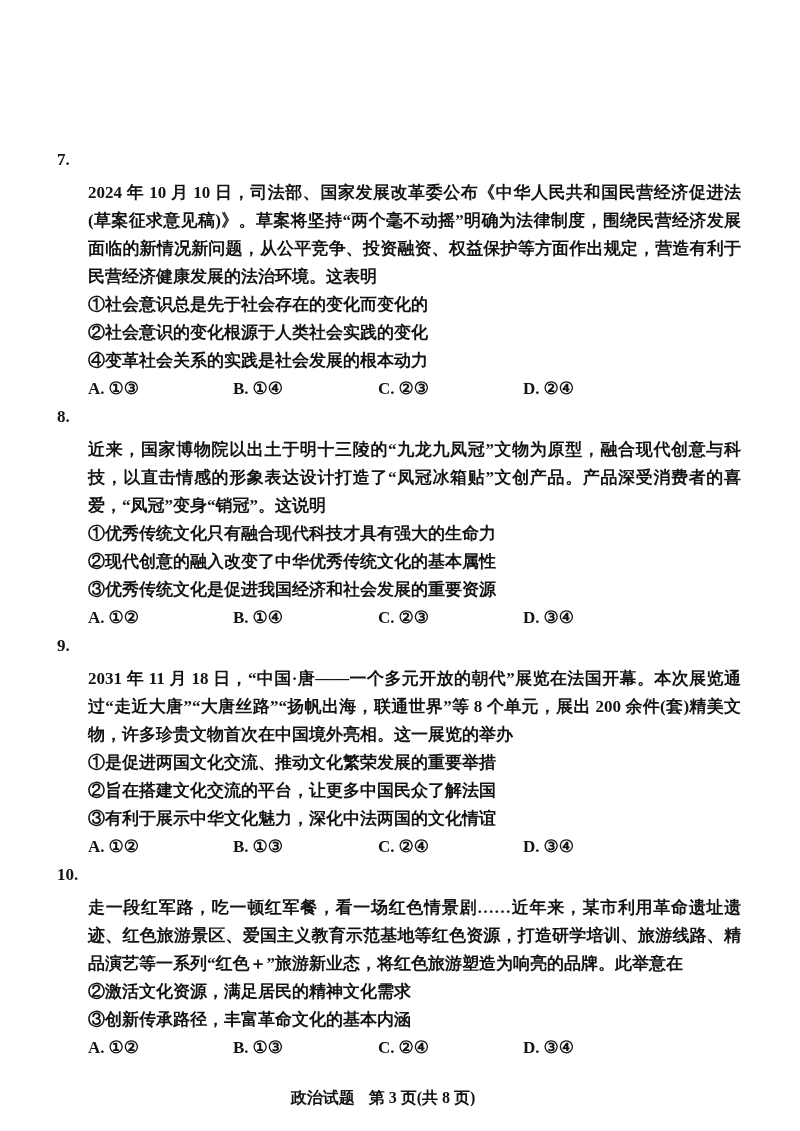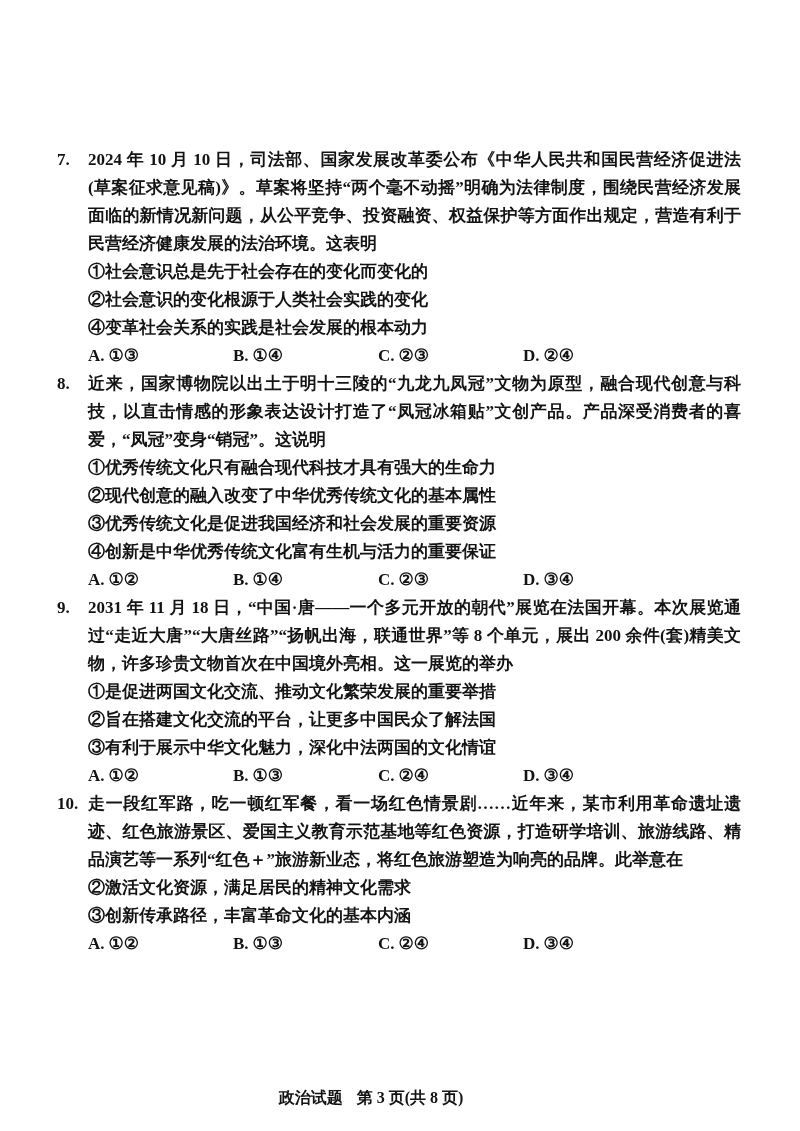--- a/index.html
+++ b/index.html
@@ -20,34 +20,34 @@
   .content {
     position: absolute;
     left: 57px;
     top: 146px;
     width: 684px;
     font-size: 17px;
     line-height: 28px;
   }
   .question { display: flex; align-items: flex-start; }
   .qnum { flex: 0 0 31px; font-weight: 700; }
-  .qbody { flex: 1 1 auto; min-width: 0; }
+  .qbody { flex: 1 1 auto; min-width: 0; margin-top: 33px; }
   .stem {
     text-align: justify;
     text-justify: inter-ideograph;
   }
   .opt { display: block; }
   .choices { display: flex; align-items: flex-end; }
   .choice { flex: 0 0 145px; white-space: nowrap; }
   .choice:last-child { flex: 1 1 auto; }
   .choice .val { margin-left: 4px; }
   .footer {
     position: absolute;
     top: 1088px;
-    left: 4px;
+    left: 16px;
     width: 734px;
     text-align: center;
     font-size: 16px;
     white-space: nowrap;
   }
   .footer .pageinfo { margin-left: 14px; }
 </style>
 </head>
 <body>
 
@@ -70,21 +70,20 @@
       </div>
     </div>
 
     <div class="question">
       <div class="qnum">8.</div>
       <div class="qbody">
         <div class="stem">近来，国家博物院以出土于明十三陵的“九龙九凤冠”文物为原型，融合现代创意与科技，以直击情感的形象表达设计打造了“凤冠冰箱贴”文创产品。产品深受消费者的喜爱，“凤冠”变身“销冠”。这说明</div>
         <span class="opt">①优秀传统文化只有融合现代科技才具有强大的生命力</span>
         <span class="opt">②现代创意的融入改变了中华优秀传统文化的基本属性</span>
         <span class="opt">③优秀传统文化是促进我国经济和社会发展的重要资源</span>
-        <span class="opt">④创新是中华优秀传统文化富有生机与活力的重要保证</span>
         <div class="choices">
           <div class="choice"><span class="lbl">A.</span><span class="val">①②</span></div>
           <div class="choice"><span class="lbl">B.</span><span class="val">①④</span></div>
           <div class="choice"><span class="lbl">C.</span><span class="val">②③</span></div>
           <div class="choice"><span class="lbl">D.</span><span class="val">③④</span></div>
         </div>
       </div>
     </div>
 
     <div class="question">

